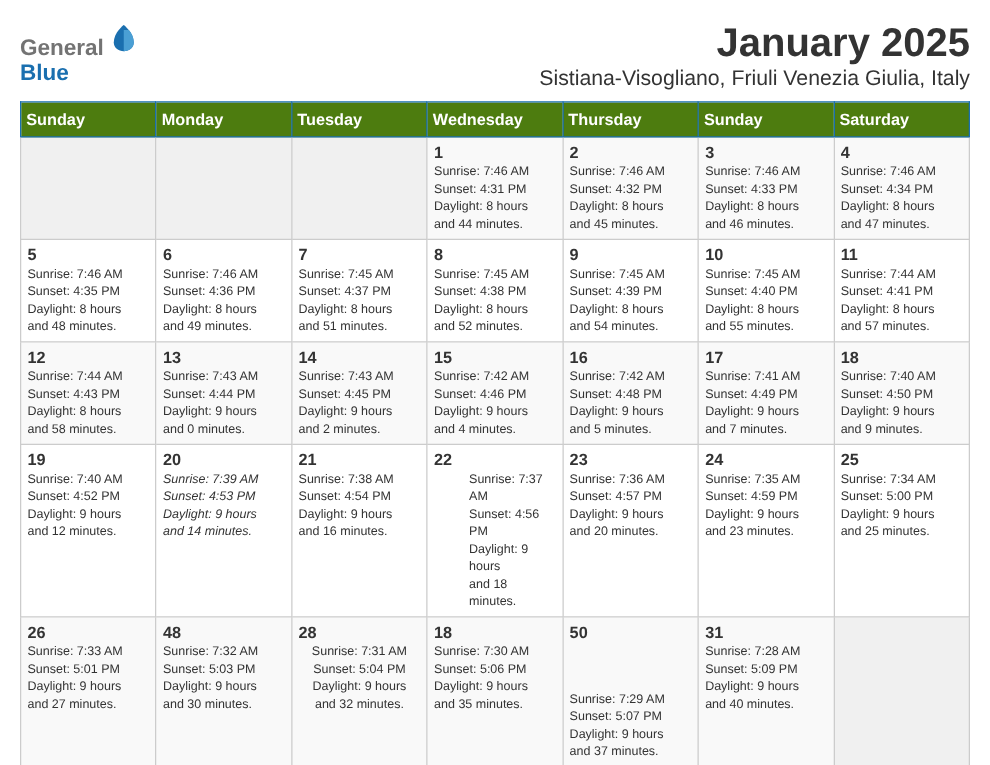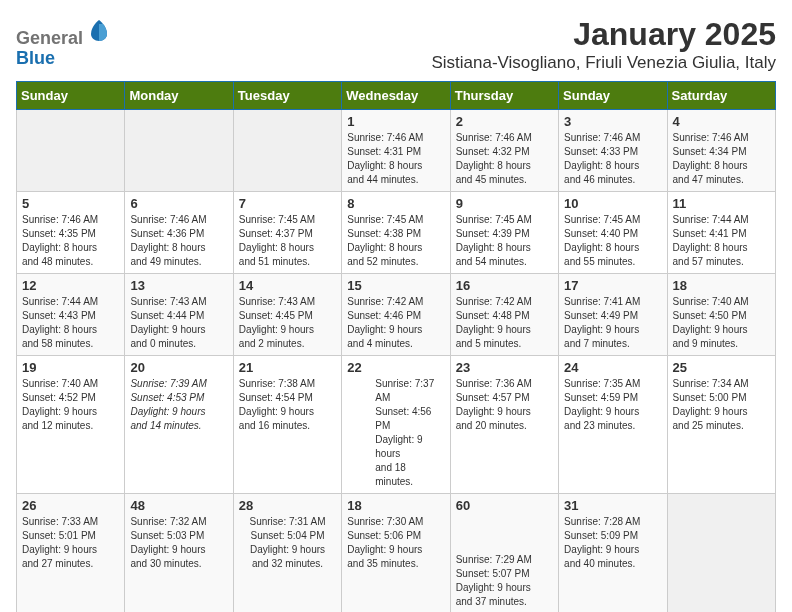--- a/index.html
+++ b/index.html
@@ -336,21 +336,21 @@
 and 32 minutes.</div>
         </td>
         <td>
           <span class="day-number">18</span>
           <div class="day-info" style="white-space: pre-line;">Sunrise: 7:30 AM
 Sunset: 5:06 PM
 Daylight: 9 hours
 and 35 minutes.</div>
         </td>
         <td>
-          <span class="day-number">60</span>
+          <span class="day-number">50</span>
           <div class="day-info" style="white-space: pre-line; margin-top: 40px;">Sunrise: 7:29 AM
 Sunset: 5:07 PM
 Daylight: 9 hours
 and 37 minutes.</div>
         </td>
         <td>
           <span class="day-number">31</span>
           <div class="day-info" style="white-space: pre-line;">Sunrise: 7:28 AM
 Sunset: 5:09 PM
 Daylight: 9 hours

